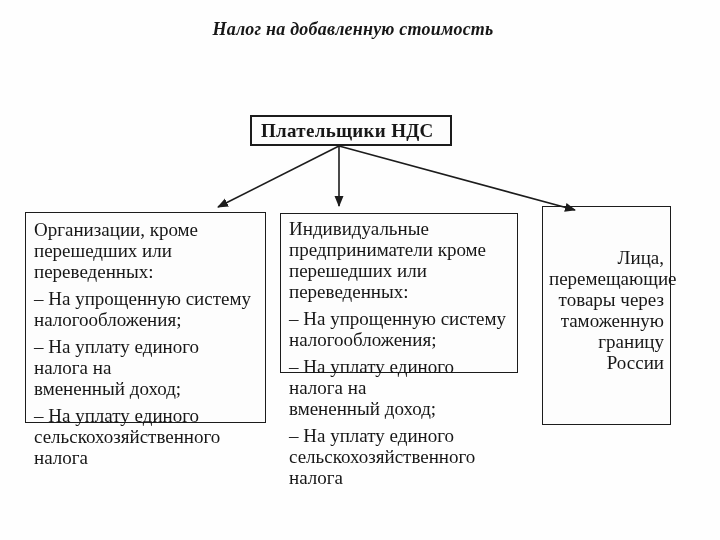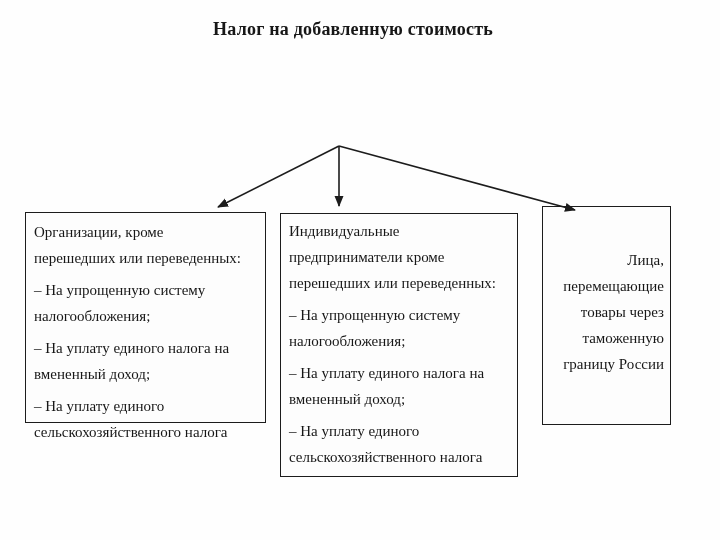--- a/index.html
+++ b/index.html
@@ -3,55 +3,58 @@
 <meta charset="utf-8">
 <style>
   html,body{margin:0;padding:0;background:#fff;}
   .page{
     position:relative;width:720px;height:540px;overflow:hidden;
     background:#fefefe;color:#171717;
     font-family:"Liberation Serif", "DejaVu Serif", serif;
   }
   .title{
     position:absolute;top:19px;left:0;width:706px;
-    text-align:center;font-size:18px;font-weight:bold;letter-spacing:.2px;
+    text-align:center;font-size:18px;font-weight:bold;letter-spacing:.2px;font-style:italic;
   }
   .subtitle{
     position:absolute;top:62px;left:0;width:712px;
     text-align:center;font-size:18px;font-weight:bold;letter-spacing:.2px;
   }
   .root-box{
     position:absolute;left:250px;top:115px;width:202px;height:31px;
     box-sizing:border-box;border:2px solid #1c1c1c;background:#fdfdfd;
     display:flex;align-items:center;padding-left:9px;
     font-size:19px;font-weight:bold;letter-spacing:.3px;
   }
   .arrows{position:absolute;left:0;top:0;width:720px;height:540px;pointer-events:none;}
   .box{
     position:absolute;box-sizing:border-box;
     border:1.5px solid #1c1c1c;background:#fdfdfd;
-    font-size:15px;line-height:26px;
+    font-size:19px;line-height:21px;
   }
   .box p{margin:0 0 6px 0;white-space:pre-line;}
   .box p:last-child{margin-bottom:0;}
   .box-left{left:25px;top:212px;width:241px;height:211px;padding:6px 8px;}
-  .box-middle{left:280px;top:213px;width:238px;height:264px;padding:4px 8px;}
+  .box-middle{left:280px;top:213px;width:238px;height:160px;padding:4px 8px;}
   .box-right{
     left:542px;top:206px;width:129px;height:219px;
     padding:40px 6px 0 6px;text-align:right;
   }
 </style>
 </head>
 <body>
 
 <div class="page">
 
   <div class="title">Налог на добавленную стоимость</div>
 
 
+  <div class="root-box">
+    <span>Плательщики НДС</span>
+  </div>
 
   <div class="box box-left">
     <p>Организации, кроме
 перешедших или переведенных:</p>
     <p>– На упрощенную систему
 налогообложения;</p>
     <p>– На уплату единого налога на
 вмененный доход;</p>
     <p>– На уплату единого
 сельскохозяйственного налога</p>

